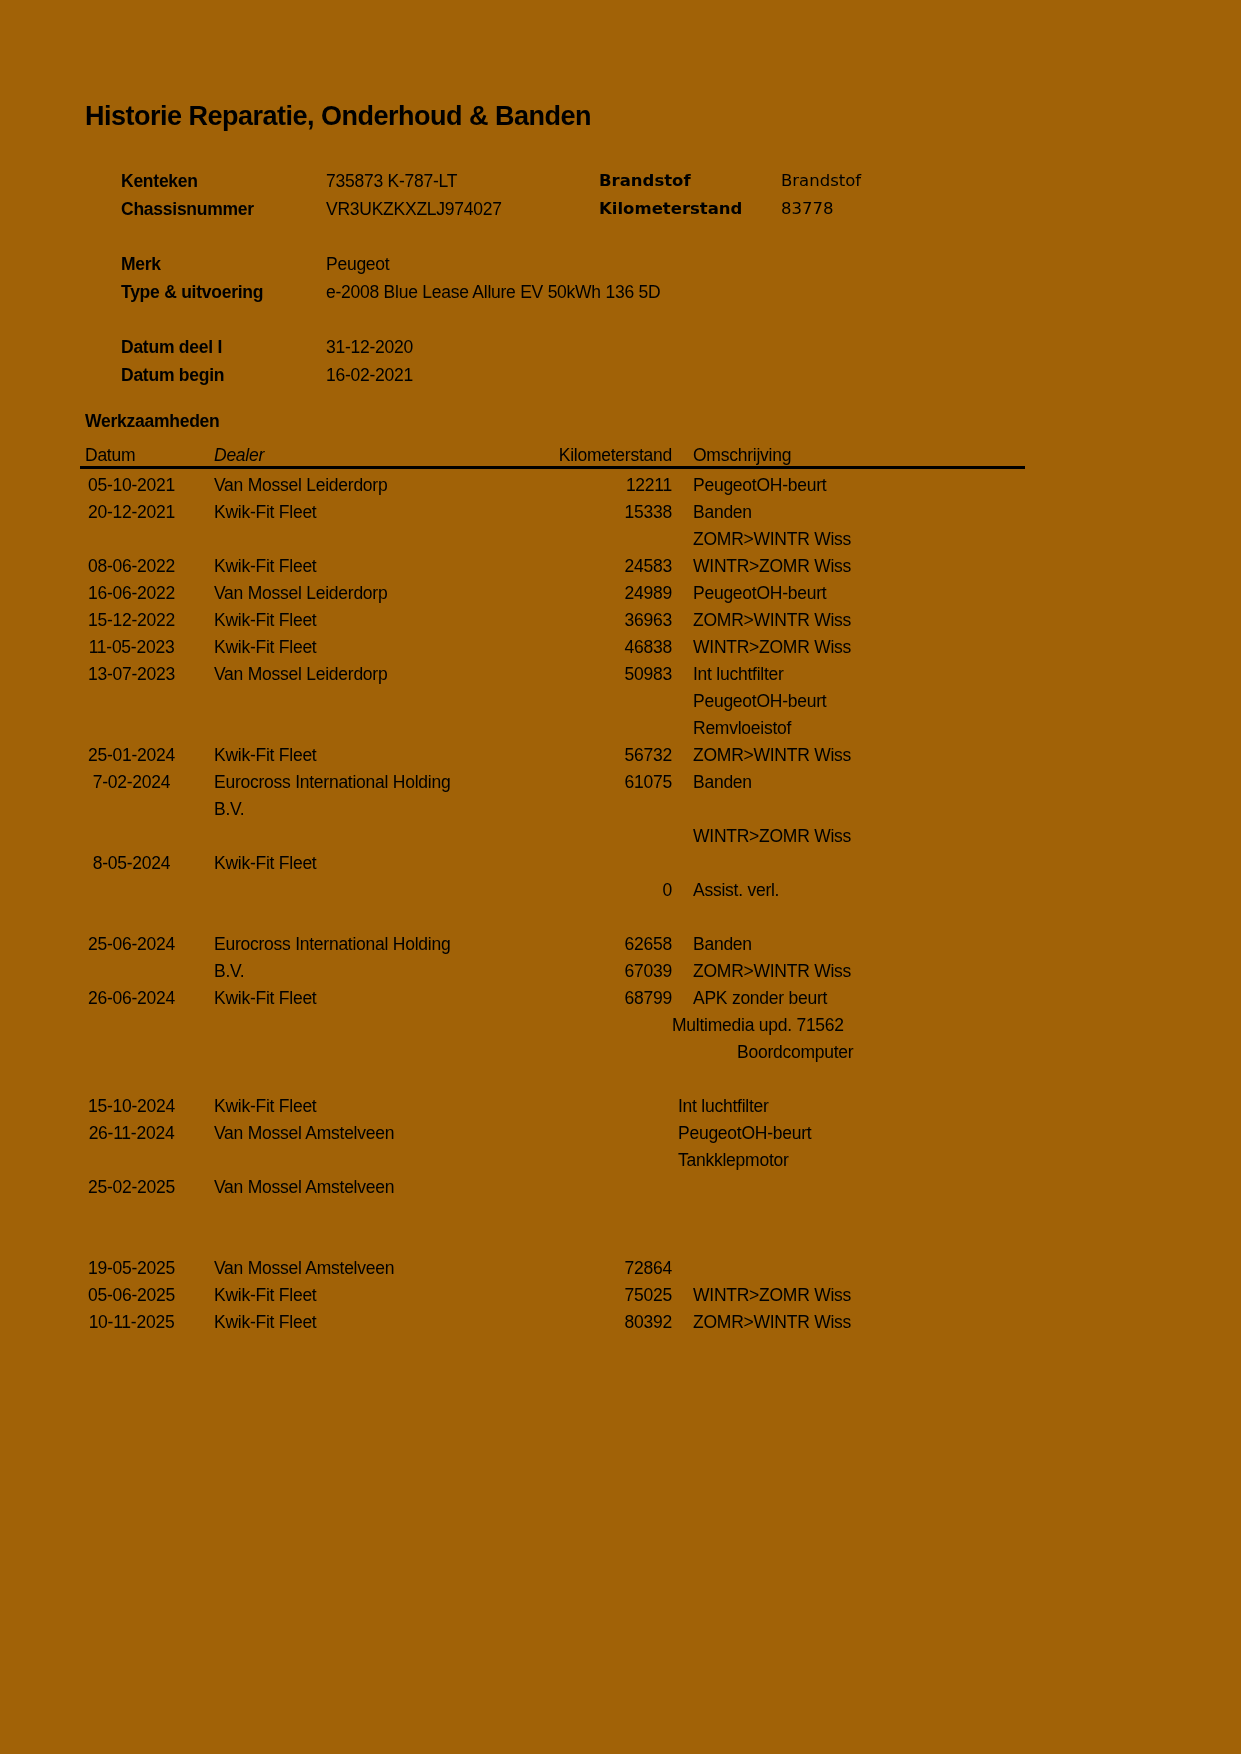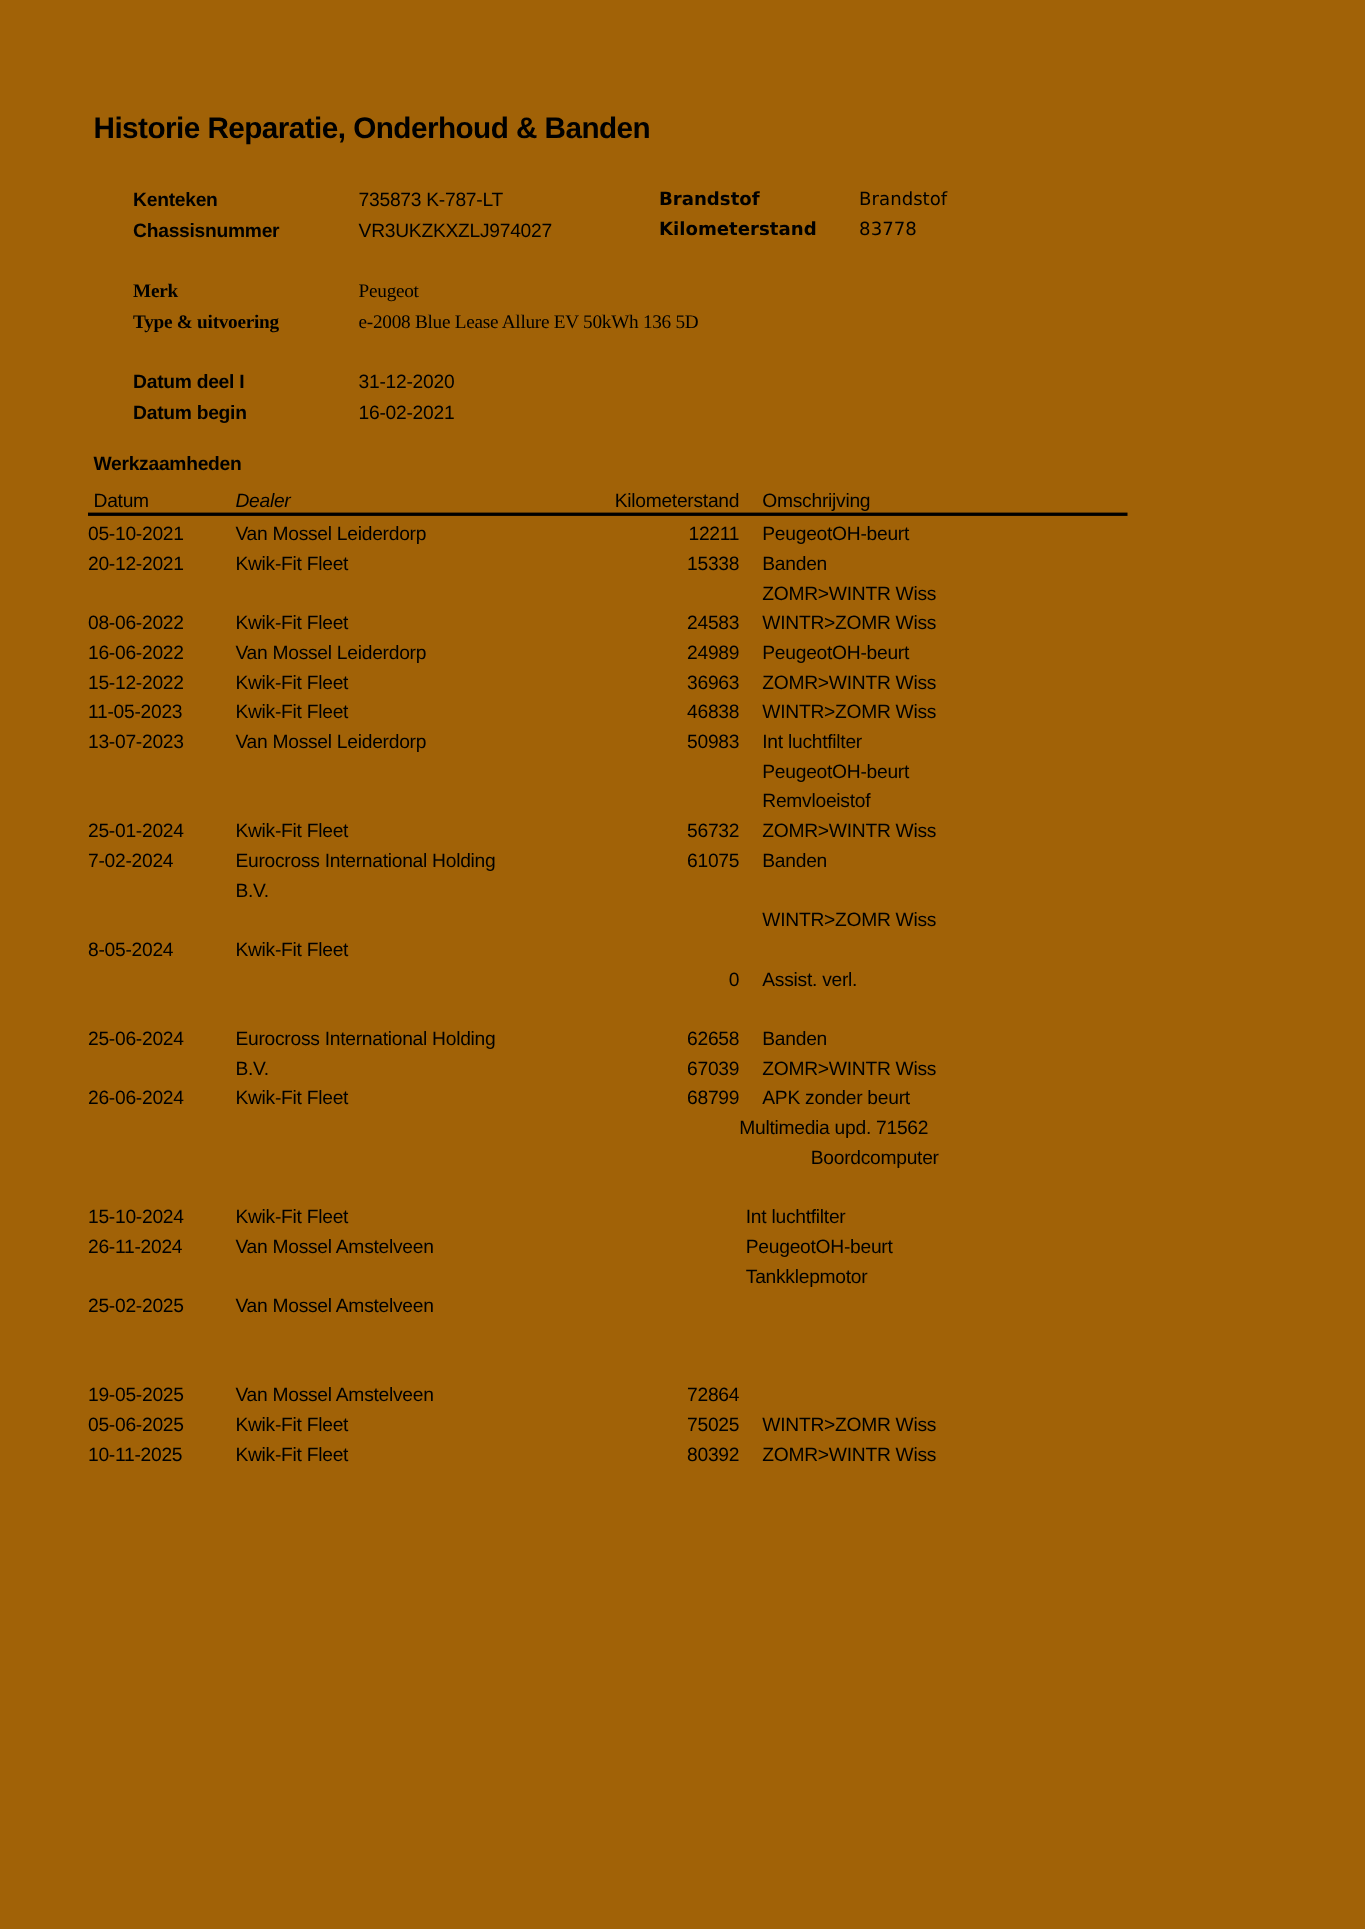--- a/index.html
+++ b/index.html
@@ -14,36 +14,36 @@
     font-size:27px; font-weight:bold; letter-spacing:-0.5px; white-space:nowrap;
   }
   .grid {
     position:absolute; left:85px; display:grid;
     grid-template-columns:205px 273px 182px 1fr;
   }
   .grid > span { height:28px; white-space:nowrap; overflow:visible;margin-left:36px; }
   .lbl { font-weight:bold; }
   .widefont { font-family:"DejaVu Sans", sans-serif; font-size:16.5px; letter-spacing:0; }
   .grid-registration { top:171px; }
-  .grid-vehicle { top:254px;font-family:Liberation Serif, serif; }
+  .grid-vehicle { top:254px; }
   .grid-dates { top:337px; }
   .section-title { position:absolute; left:85px; top:411px; font-weight:bold; white-space:nowrap; }
   .thead { position:absolute; left:0; top:445px; width:993px; height:22px; }
   .thead span { position:absolute; white-space:nowrap; }
   .th-datum { left:85px; }
   .th-dealer { left:214px;font-style:italic; }
   .th-km { left:460px; width:212px; text-align:right; }
   .th-oms { left:693px; }
   .thead-rule { position:absolute; left:80px; top:466px; width:945px; height:3px; background:#000; }
   .rows { position:absolute; left:80px; top:475px; width:1130px; }
   .trow {
     display:grid; grid-template-columns:103px 377px 112px 1fr;
     height:27px; align-items:start; line-height:21px;
   }
-  .c-date { text-align:left; white-space:nowrap; }
+  .c-date { text-align:center; white-space:nowrap; }
   .c-dealer { padding-left:31px; white-space:nowrap; }
   .c-km { text-align:right; white-space:nowrap; }
   .c-desc { padding-left:21px; white-space:nowrap; }
   .c-desc.v-outdent { padding-left:6px; }
   .c-desc.v-multimedia { padding-left:0; }
   .c-desc.v-boordcomputer { padding-left:65px; }
 </style>
 </head>
 <body>
 

